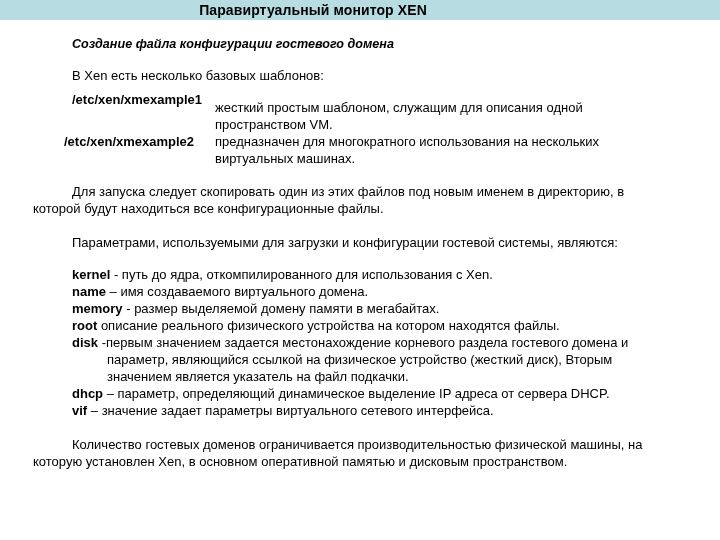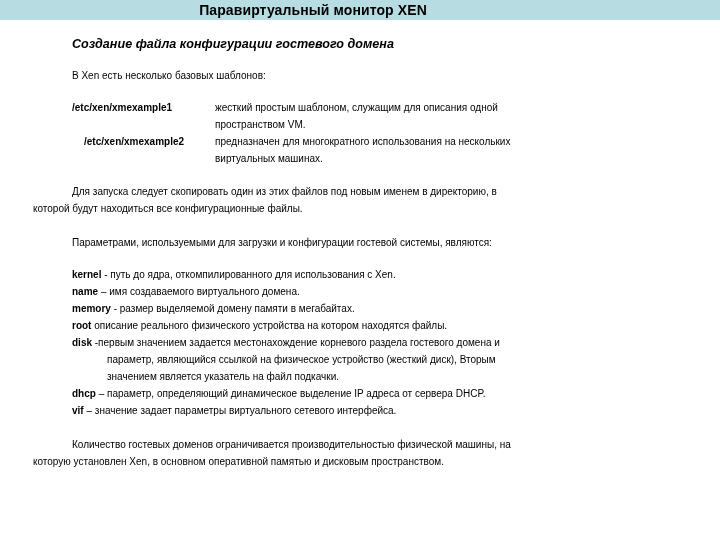--- a/index.html
+++ b/index.html
@@ -27,21 +27,21 @@
     left: 0; top: 1px;
     width: 626px;
     text-align: center;
     font-size: 14px;
     font-weight: bold;
     line-height: 18px;
     letter-spacing: 0.1px;
   }
   .line {
     position: absolute;
-    font-size: 10px;
+    font-size: 13px;
     line-height: 16px;
     white-space: nowrap;
   }
   .b { font-weight: bold; }
   .subtitle {
     position: absolute;
     left: 72px; top: 36px;
     font-size: 12.6px;
     font-weight: bold;
     line-height: 16px;
@@ -53,27 +53,27 @@
 <body>
 
 <div class="header-bar">
   <div class="header-title">Паравиртуальный монитор XEN</div>
 </div>
 
 <div class="subtitle">Создание файла конфигурации гостевого домена</div>
 
 <div class="line" style="left:72px; top:68px;">В  Xen есть несколько базовых шаблонов:</div>
 
-<div class="line" style="left:72px; top:100px;">
+<div class="line" style="left:72px; top:92px;">
   <span class="b">/etc/xen/xmexample1</span>
 </div>
 <div class="line" style="left:215px; top:100px;">жесткий простым шаблоном, служащим для описания одной</div>
 <div class="line" style="left:215px; top:117px;">пространством VM.</div>
 
-<div class="line" style="left:84px; top:134px;">
+<div class="line" style="left:64px; top:134px;">
   <span class="b">/etc/xen/xmexample2</span>
 </div>
 <div class="line" style="left:215px; top:134px;">предназначен для многократного использования на нескольких</div>
 <div class="line" style="left:215px; top:151px;">виртуальных машинах.</div>
 
 <div class="line" style="left:72px; top:184px;">Для запуска следует скопировать один из этих файлов под новым именем в директорию, в</div>
 <div class="line" style="left:33px; top:201px;">которой будут находиться все конфигурационные файлы.</div>
 
 <div class="line" style="left:72px; top:235px;">Параметрами, используемыми для загрузки и конфигурации гостевой системы, являются:</div>
 

